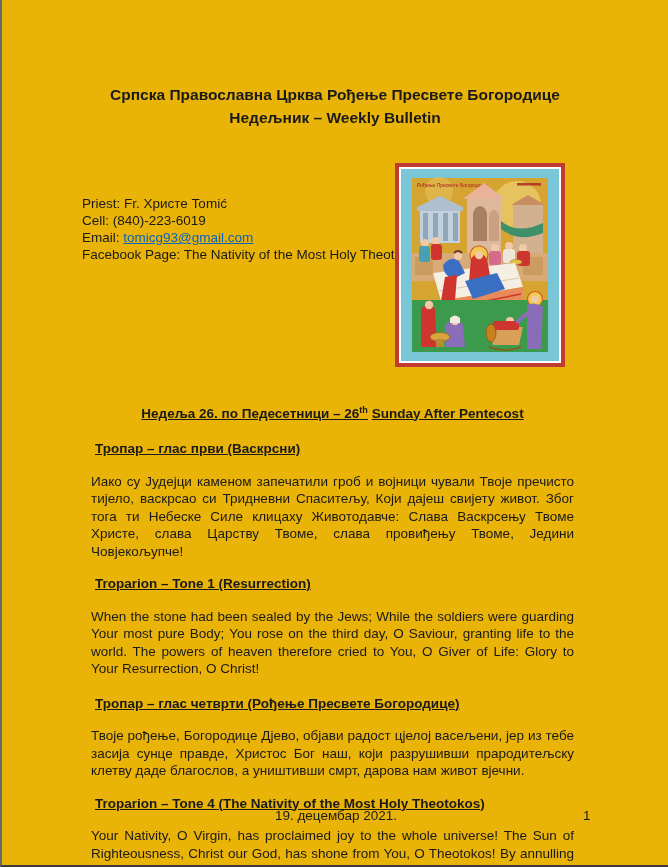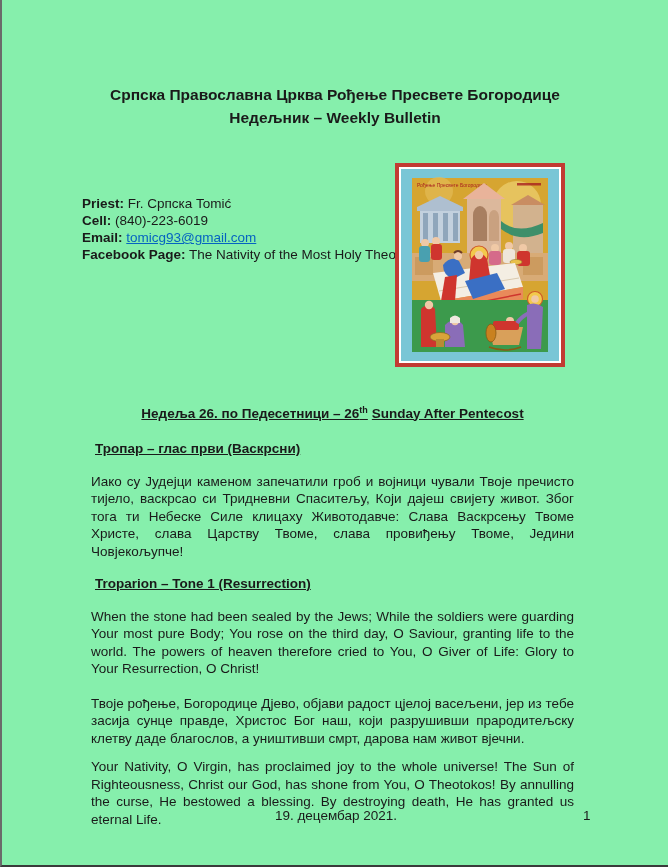--- a/index.html
+++ b/index.html
@@ -1,20 +1,20 @@
 <!DOCTYPE html>
 <html><head>
 <meta charset="utf-8">
 <style>
   html, body { margin: 0; padding: 0; background: #ffffff; }
   .page {
     position: relative;
     width: 668px;
     height: 867px;
-    background: #86efac;
+    background: #eab308;
     box-sizing: border-box;
     border-left: 2px solid #6a6a6a;
     border-bottom: 2px solid #3a3a3a;
     overflow: hidden;
     font-family: "Liberation Sans", sans-serif;
     color: #1a1a1a;
   }
   .doc-title {
     position: absolute;
     top: 84px;
@@ -27,21 +27,21 @@
   }
   .contact-block {
     position: absolute;
     top: 195px;
     left: 80px;
     width: 310px;
     font-size: 13.5px;
     line-height: 17px;
   }
   .contact-line { white-space: nowrap; }
-  .contact-label { font-weight: bold; }
+  .contact-label { font-weight: normal; }
   .contact-link { color: #0563c1; text-decoration: underline; cursor: pointer; }
   .icon-figure {
     position: absolute;
     top: 163px;
     left: 393px;
     width: 170px;
     height: 204px;
   }
   .icon-figure svg { display: block; }
   .pentecost-heading {
@@ -96,21 +96,21 @@
 <div class="page">
 
   <div class="doc-title">
     <div>Српска Православна Црква Рођење Пресвете Богородице</div>
     <div>Недељник – Weekly Bulletin</div>
   </div>
 
   <div class="contact-block">
     <div class="contact-line">
       <span class="contact-label">Priest:</span>
-      <span>Fr. Српска Tomić</span>
+      <span>Fr. Христе Tomić</span>
     </div>
     <div class="contact-line">
       <span class="contact-label">Cell:</span>
       <span>(840)-223-6019</span>
     </div>
     <div class="contact-line">
       <span class="contact-label">Email:</span>
       <span class="contact-link">tomicg93@gmail.com</span>
     </div>
     <div class="contact-line">
@@ -228,21 +228,23 @@
   </div>
 
   <div class="sections">
     <div class="section-group">
       <p class="trop-heading">Тропар – глас први (Васкрсни)</p>
       <p class="trop-body">Иако су Јудејци каменом запечатили гроб и војници чували Твоје пречисто тијело, васкрсао си Тридневни Спаситељу, Који дајеш свијету живот. Због тога ти Небеске Силе клицаху Животодавче: Слава Васкрсењу Твоме Христе, слава Царству Твоме, слава провиђењу Твоме, Једини Човјекољупче!</p>
       <p class="trop-heading">Troparion – Tone 1 (Resurrection)</p>
       <p class="trop-body">When the stone had been sealed by the Jews; While the soldiers were guarding Your most pure Body; You rose on the third day, O Saviour, granting life to the world. The powers of heaven therefore cried to You, O Giver of Life: Glory to Your Resurrection, O Christ!</p>
     </div>
     <div class="section-group">
+      <p class="trop-heading">Тропар – глас четврти (Рођење Пресвете Богородице)</p>
       <p class="trop-body">Твоје рођење, Богородице Дјево, објави радост цјелој васељени, јер из тебе засија сунце правде, Христос Бог наш, који разрушивши прародитељску клетву даде благослов, а уништивши смрт, дарова нам живот вјечни.</p>
+      <p class="trop-heading">Troparion – Tone 4 (The Nativity of the Most Holy Theotokos)</p>
       <p class="trop-body">Your Nativity, O Virgin, has proclaimed joy to the whole universe! The Sun of Righteousness, Christ our God, has shone from You, O Theotokos! By annulling the curse, He bestowed a blessing. By destroying death, He has granted us eternal Life.</p>
     </div>
   </div>
 
   <div class="footer-date">19. децембар 2021.</div>
   <div class="page-number">1</div>
 
 </div>
 
 </body></html>

